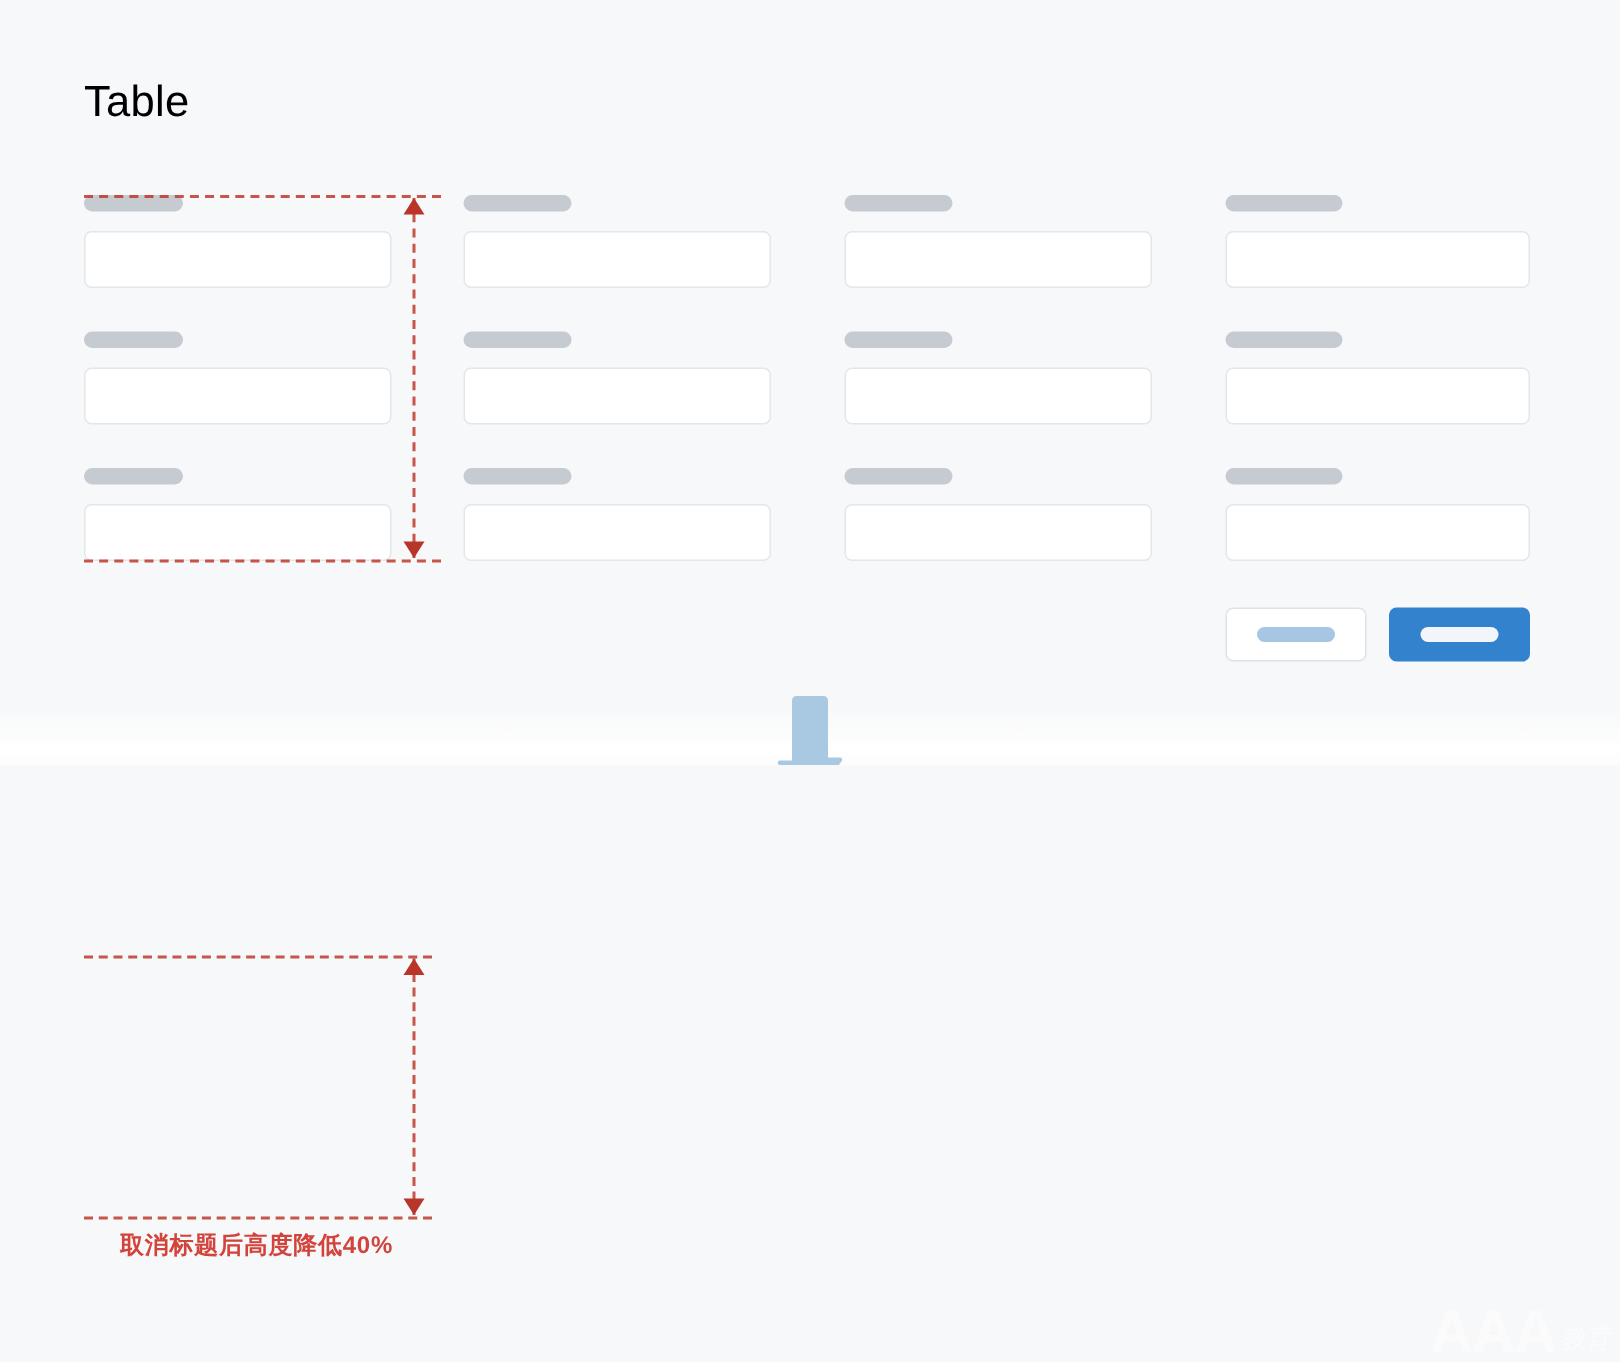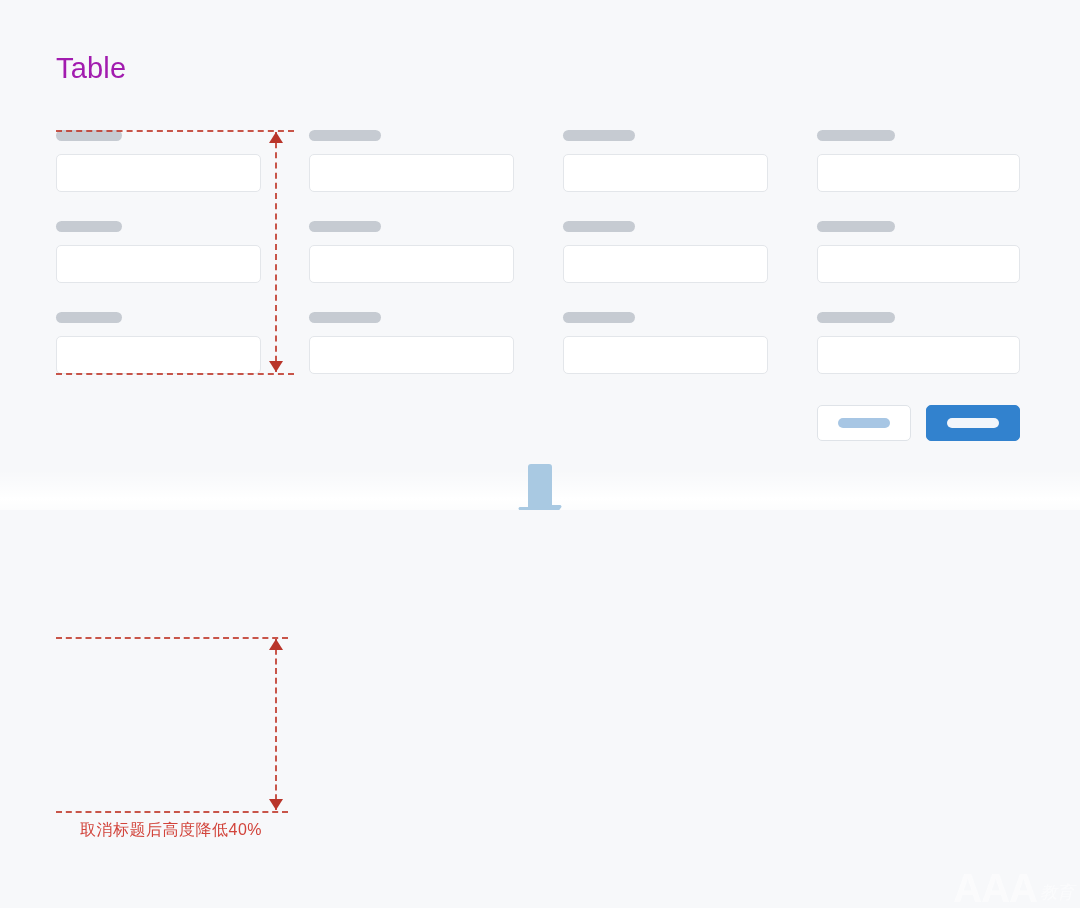--- a/index.html
+++ b/index.html
@@ -41,21 +41,21 @@
         #ffffff 48%,
         rgba(255,255,255,0.55) 70%,
         rgba(255,255,255,0) 100%);
   }
 
   
   .section-title {
     position: absolute;
     font-size: 29px;
     font-weight: 400;
-    color: #a21caf;
+    color: #000000;
     letter-spacing: 0.2px;
     line-height: 1;
   }
   #title-top    { left: 56px; top: 54px; }
 
   
   .form-grid { position: absolute; }
   #grid-top    { left: 56px; top: 130px; }
   #grid-bottom { left: 56px; top: 638px; }
 
@@ -159,21 +159,21 @@
   #measure-bot-line-lower { left: 56px;  top: 811px; width: 232px; }
   #measure-bot-vline      { left: 275px; top: 639px; height: 171px; }
   #measure-bot-arrow-up   { left: 269px; top: 639px; }
   #measure-bot-arrow-down { left: 269px; top: 799px; }
 
   #measure-caption {
     position: absolute;
     left: 80px;
     top: 820px;
     font-size: 16px;
-    font-weight: 400;
+    font-weight: 700;
     color: #d2443b;
     letter-spacing: 0.5px;
     white-space: nowrap;
   }
 
   
   #flow-arrow {
     position: absolute;
     left: 516px;
     top: 462px;

